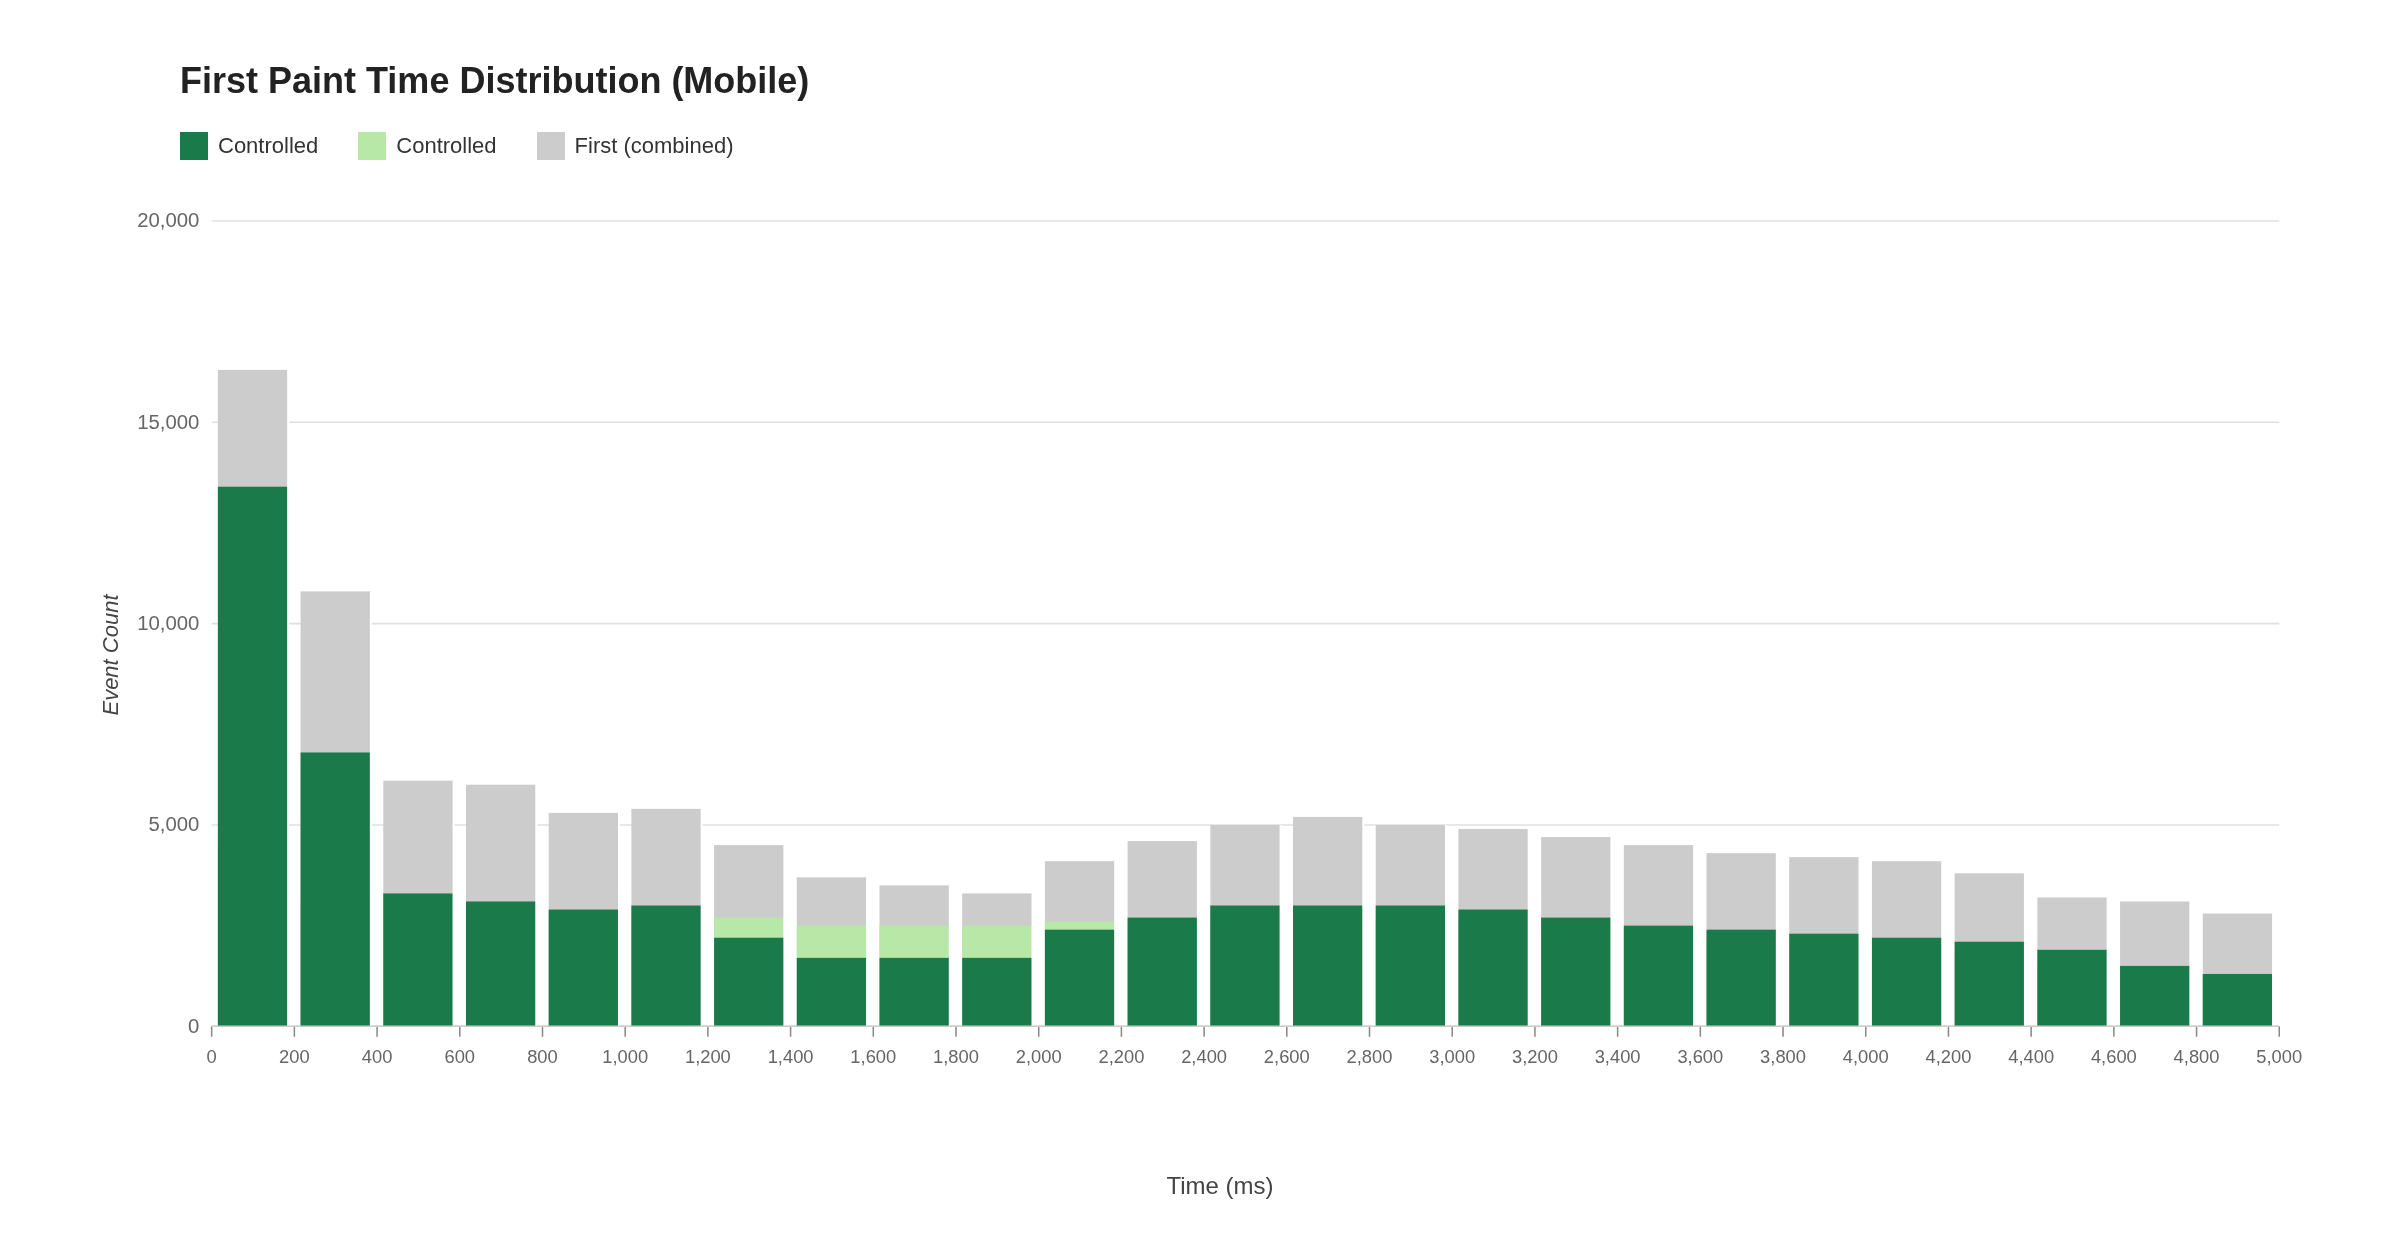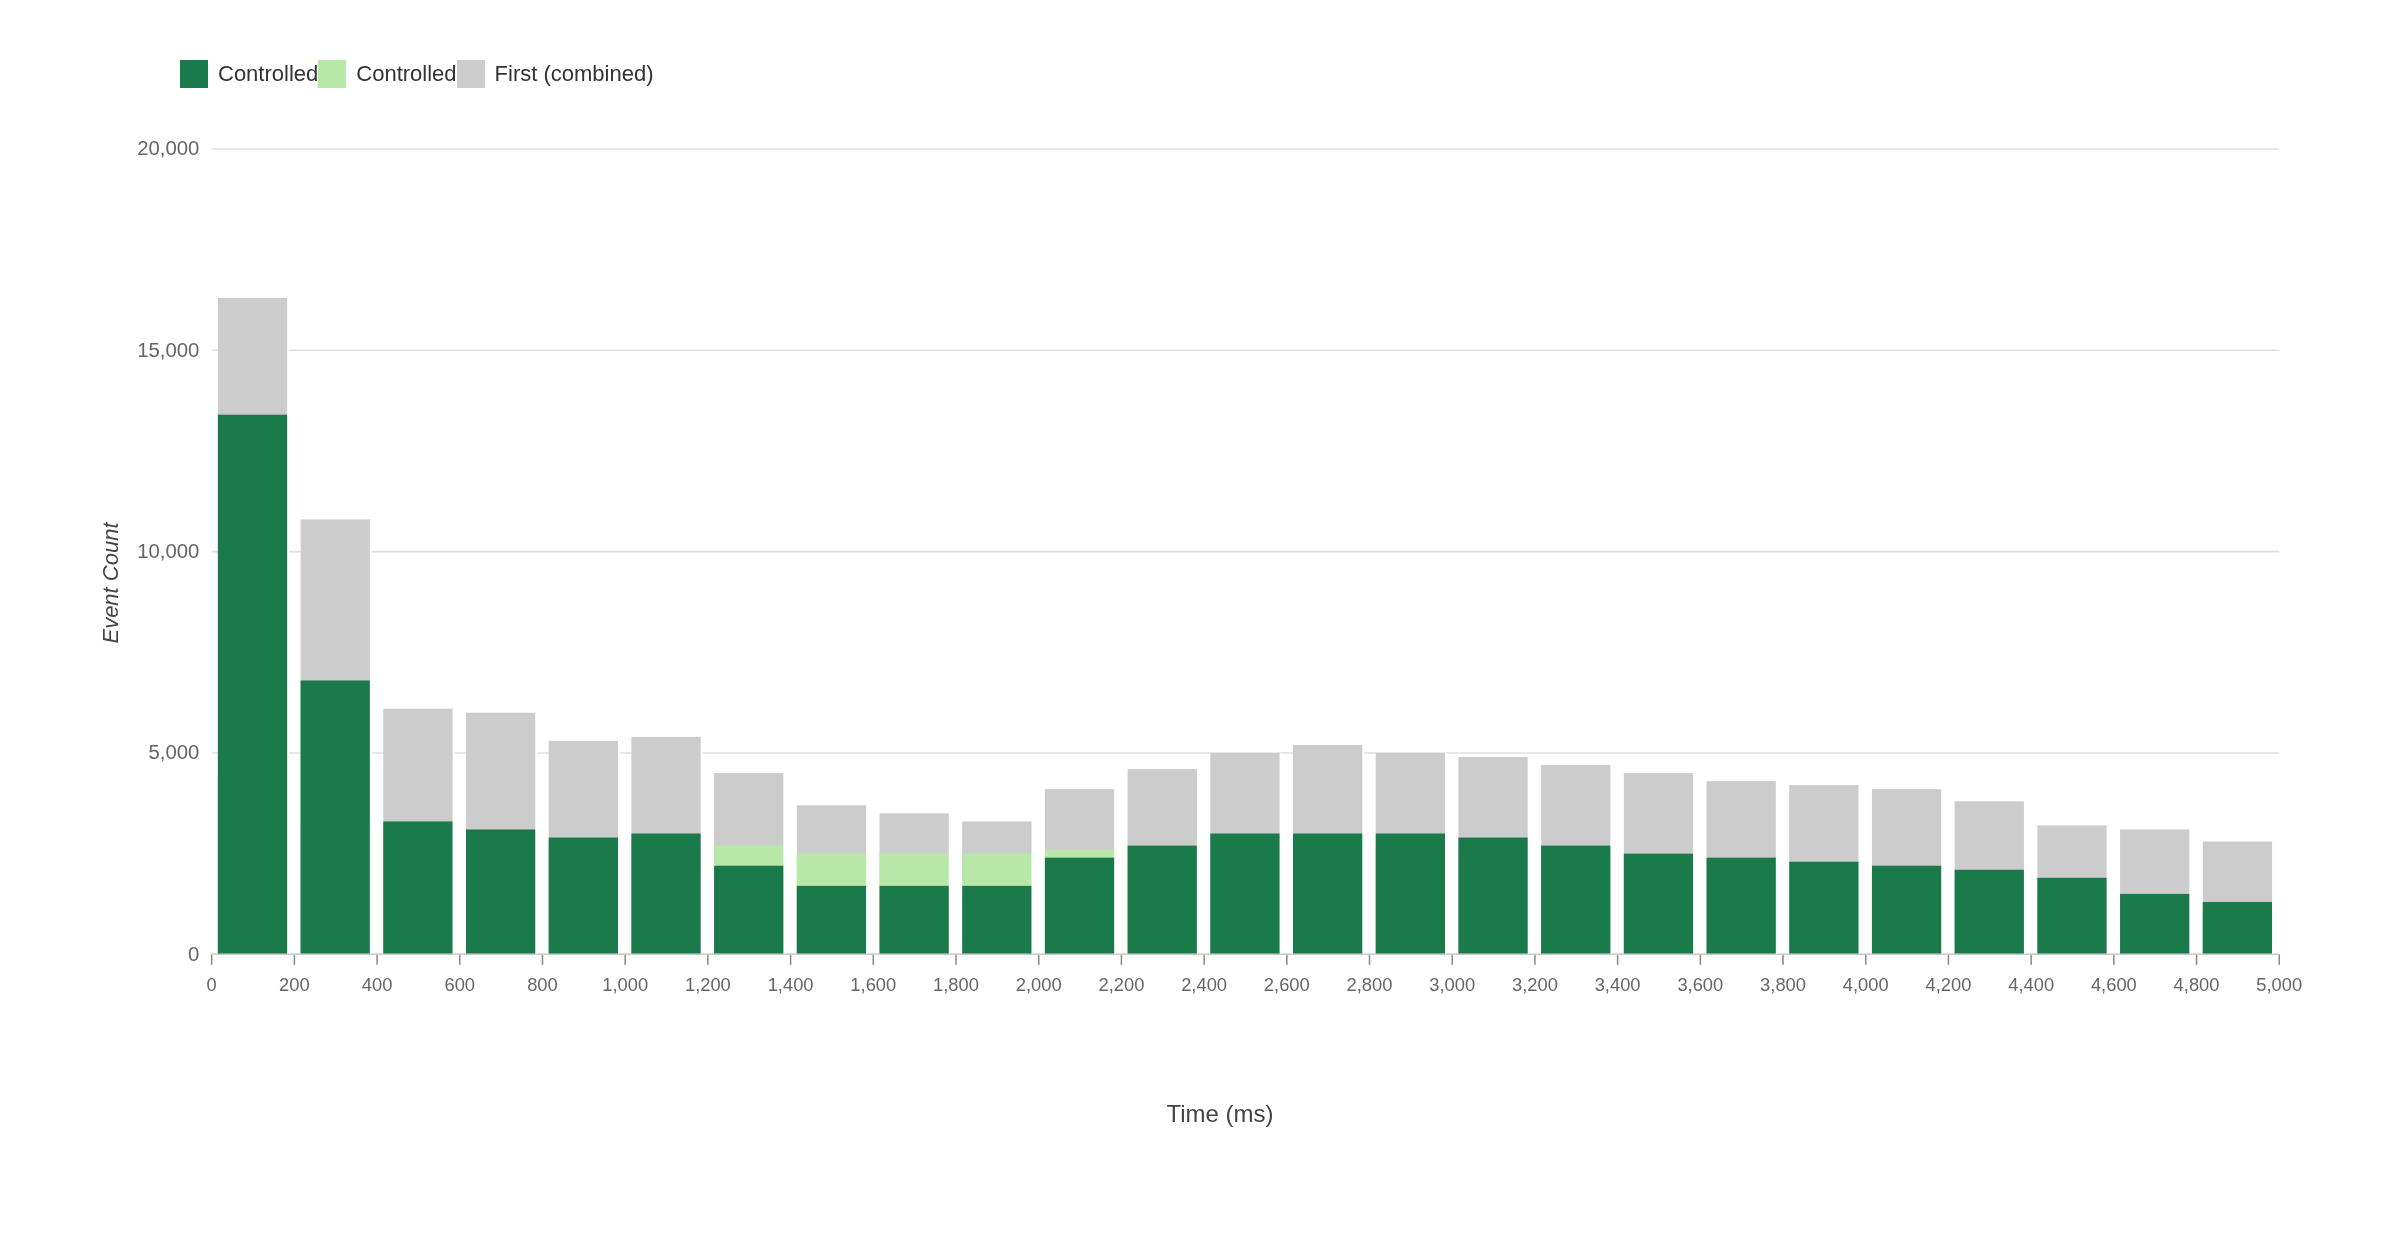--- a/index.html
+++ b/index.html
@@ -19,20 +19,21 @@
     .chart-title {
       font-size: 36px;
       font-weight: bold;
       color: #222;
       margin-bottom: 30px;
       margin-left: 60px;
     }
     .legend {
       display: flex;
       align-items: center;
+      gap: 40px;
       margin-bottom: 40px;
       margin-left: 60px;
     }
     .legend-item {
       display: flex;
       align-items: center;
       gap: 10px;
       font-size: 22px;
       color: #333;
     }
@@ -65,20 +66,21 @@
     }
     svg.chart-svg {
       width: 100%;
       height: 100%;
     }
   </style>
 </head>
 <body>
 
 <div class="chart-container">
+  <div class="chart-title">First Paint Time Distribution (Mobile)</div>
 
   <div class="legend">
     <div class="legend-item">
       <div class="legend-swatch" style="background:#1a7a4a;"></div>
       <span>Controlled</span>
     </div>
     <div class="legend-item">
       <div class="legend-swatch" style="background:#b8e8a8;"></div>
       <span>Controlled</span>
     </div>

